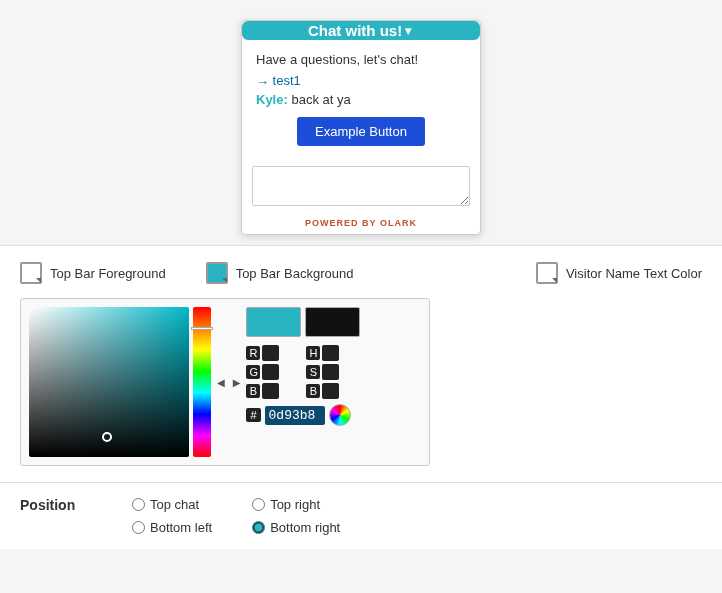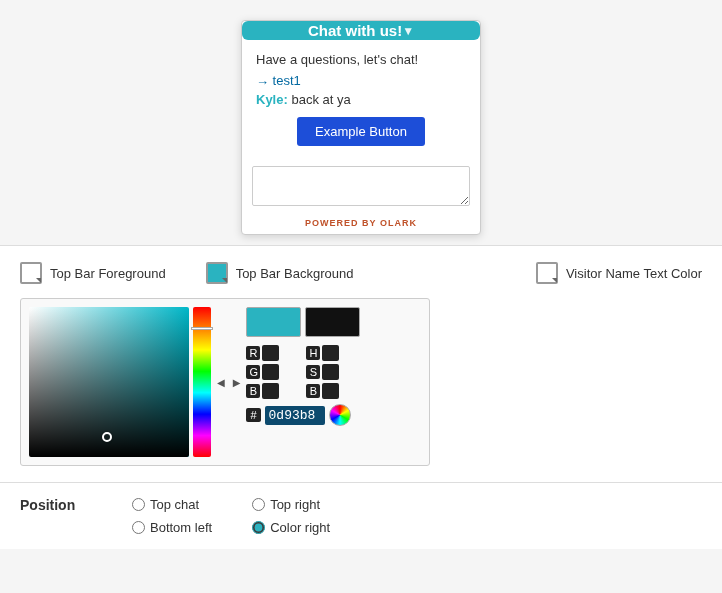--- a/index.html
+++ b/index.html
@@ -488,17 +488,17 @@
       <label class="radio-label">
         <input type="radio" name="position" value="top-right" style="">
         <span>Top right</span>
       </label>
       <label class="radio-label">
         <input type="radio" name="position" value="bottom-left" style="">
         <span>Bottom left</span>
       </label>
       <label class="radio-label">
         <input type="radio" name="position" value="bottom-right" checked="" style="">
-        <span>Color right</span>
+        <span>Bottom right</span>
       </label>
     </div>
   </div>
 </div>
 
 </body></html>

